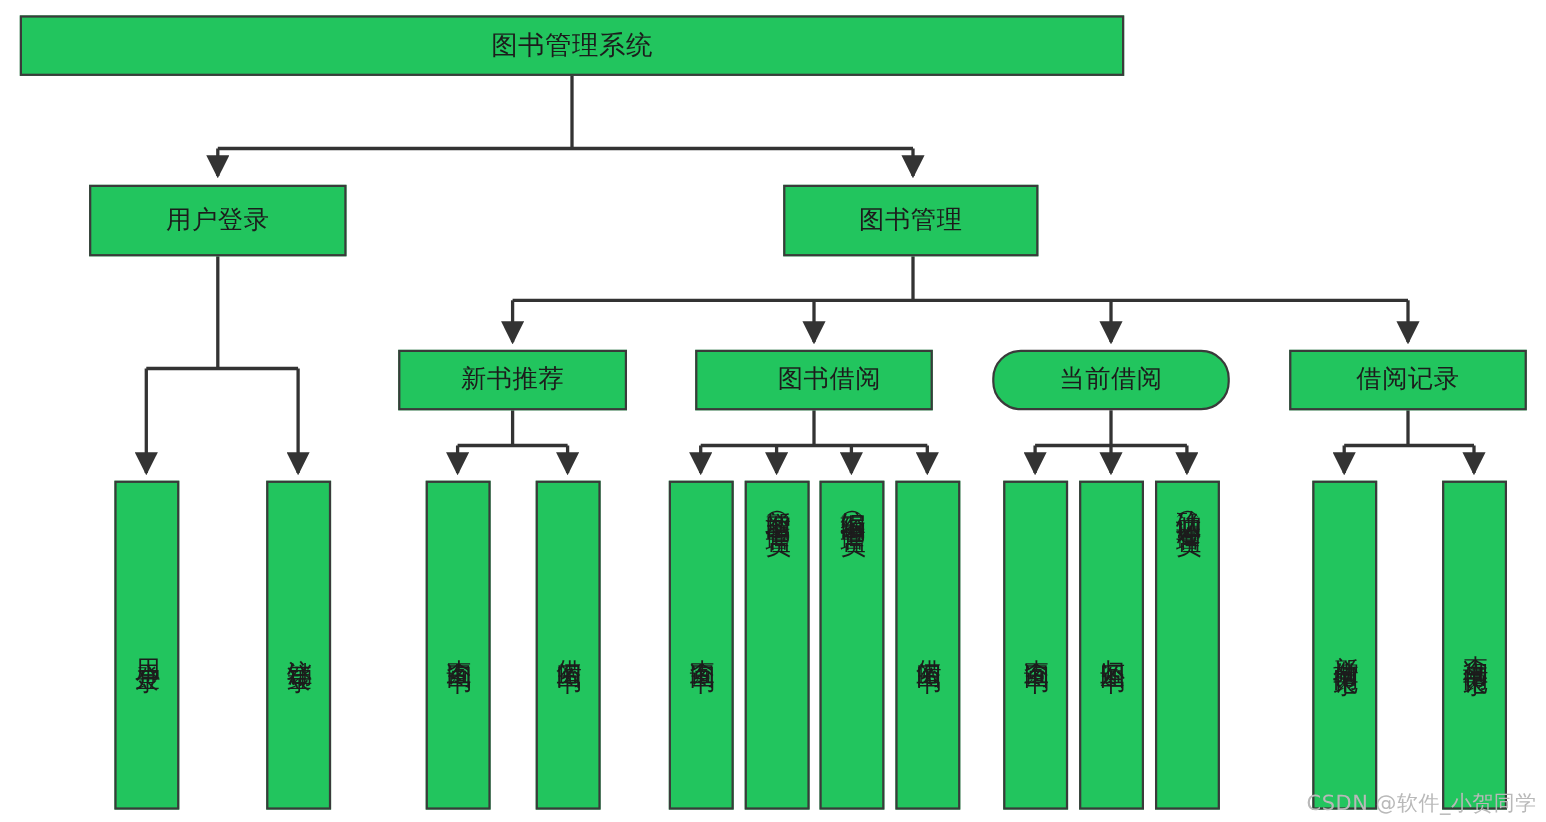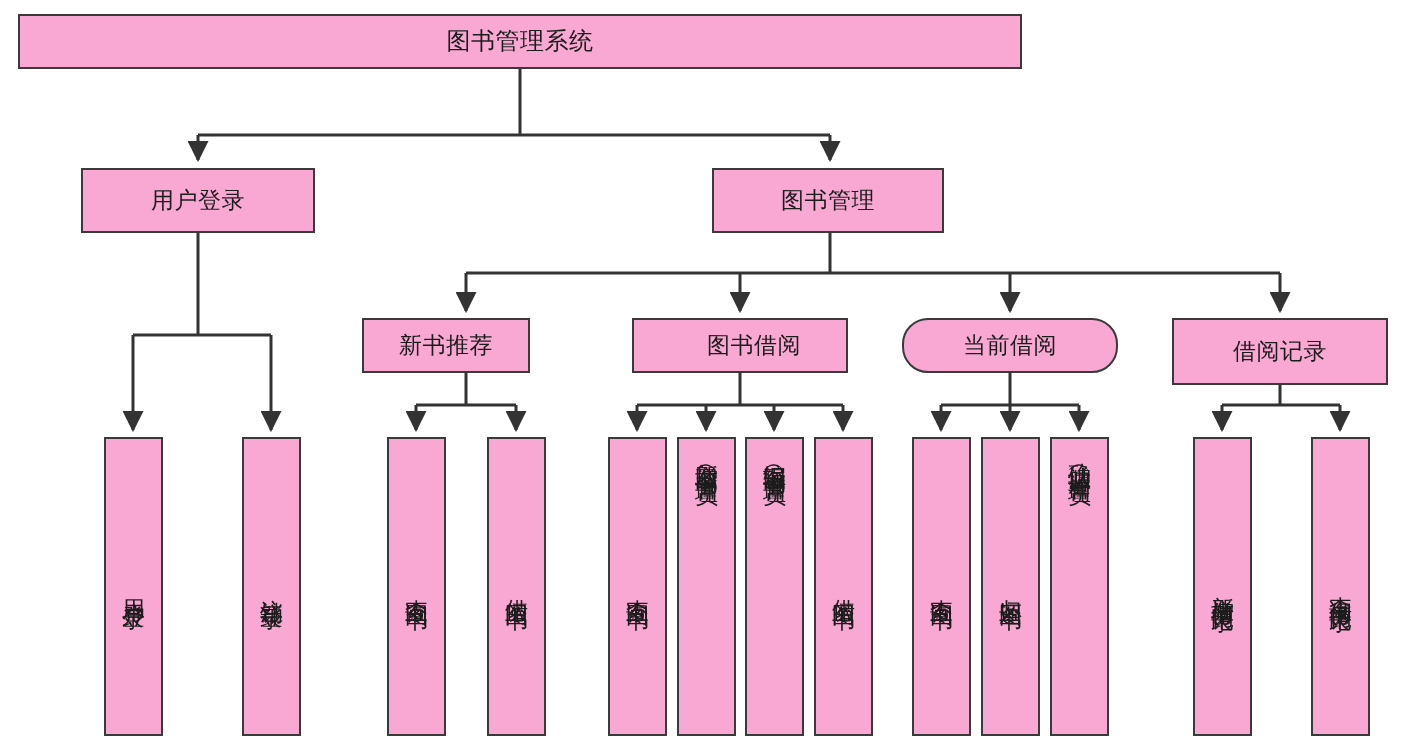--- a/index.html
+++ b/index.html
@@ -21,21 +21,21 @@
     position: absolute;
     left: 0;
     top: 0;
     width: 1405px;
     height: 747px;
     pointer-events: none;
   }
   .node {
     position: absolute;
     box-sizing: border-box;
-    background: #f9a8d4;
+    background: #22c55e;
     border: 2.5px solid #3a3a3a;
     display: flex;
     align-items: center;
     justify-content: center;
     color: #1c1c1c;
   }
   .node .lbl {
     display: block;
     text-align: center;
     line-height: 1.18;
@@ -135,33 +135,33 @@
   </div>
 
   <div class="node h" style="left:81px; top:168px; width:234px; height:65px;">
     <span class="lbl">用户登录</span>
   </div>
 
   <div class="node h" style="left:712px; top:168px; width:232px; height:65px;">
     <span class="lbl">图书管理</span>
   </div>
 
-  <div class="node h" style="left:362px; top:318px; width:168px; height:55px;">
+  <div class="node h" style="left:362px; top:318px; width:208px; height:55px;">
     <span class="lbl">新书推荐</span>
   </div>
 
   <div class="node h" style="left:632px; top:318px; width:216px; height:55px;padding-left:28px;">
     <span class="lbl">图书借阅</span>
   </div>
 
   <div class="node h" style="left:902px; top:318px; width:216px; height:55px;border-radius:26px;">
     <span class="lbl">当前借阅</span>
   </div>
 
-  <div class="node h" style="left:1172px; top:318px; width:216px; height:67px;">
+  <div class="node h" style="left:1172px; top:318px; width:216px; height:55px;">
     <span class="lbl">借阅记录</span>
   </div>
 
   <div class="node v mid" style="left:104px; top:437px; width:59px; height:299px;">
     <span class="lbl">用户登录</span>
   </div>
   <div class="node v mid" style="left:242px; top:437px; width:59px; height:299px;">
     <span class="lbl">注销登录</span>
   </div>
 
@@ -195,14 +195,15 @@
     <span class="lbl">确认归还（管理员）</span>
   </div>
 
   <div class="node v mid" style="left:1193px; top:437px; width:59px; height:299px;">
     <span class="lbl">新增借阅记录</span>
   </div>
   <div class="node v mid" style="left:1311px; top:437px; width:59px; height:299px;">
     <span class="lbl">查询借阅记录</span>
   </div>
 
+  <div class="watermark">CSDN @软件_小贺同学</div>
 
 </div>
 
 </body></html>

